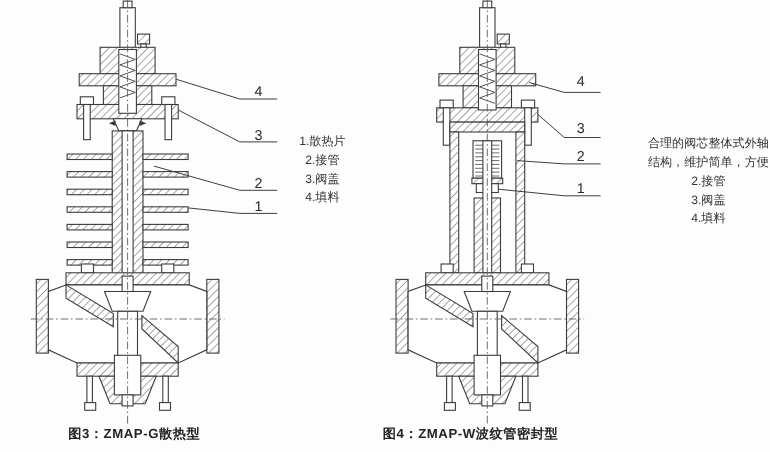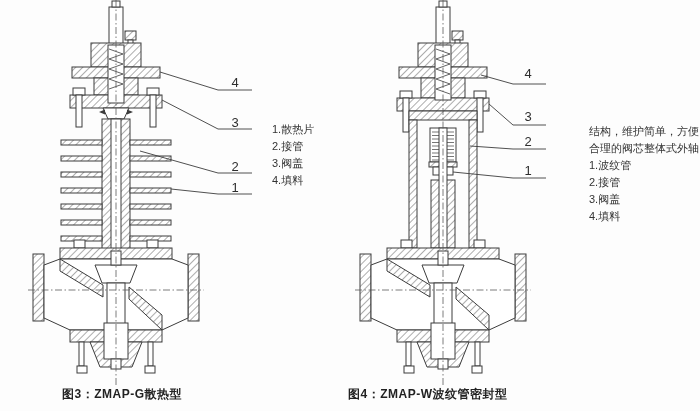--- a/index.html
+++ b/index.html
@@ -1,21 +1,21 @@
 <!DOCTYPE html>
 <html><head>
 <meta charset="utf-8">
 <style>
   html,body{margin:0;padding:0;background:#ffffff;}
   .stage{
     position:relative;width:700px;height:411px;background:#fdfdfd;overflow:hidden;
     font-family:"Liberation Sans",sans-serif;color:#2e2e2e;
   }
   .stage svg{position:absolute;left:0;top:0;}
-  .label-block{position:absolute;font-size:11px;line-height:17px;color:#333;white-space:nowrap;}
+  .label-block{position:absolute;font-size:11px;line-height:17px;color:#333;white-space:nowrap;text-align:center;}
   .callout{position:absolute;width:22px;text-align:center;font-size:13px;color:#2e2e2e;}
   .caption{position:absolute;font-size:12px;font-weight:600;color:#222;white-space:nowrap;letter-spacing:0.5px;}
   .watermark{position:absolute;font-family:"Liberation Serif",serif;font-size:19px;color:#8a9c91;white-space:nowrap;margin-top:29px;}
 </style>
 </head>
 <body>
 
 <div class="stage">
 
   <svg width="700" height="411" viewBox="0 0 700 411">
@@ -163,23 +163,22 @@
   <span class="callout" style="left:517px;top:163px">1</span>
 
   <div class="label-block" style="left:272px;top:121px">
     <div>1.散热片</div>
     <div>2.接管</div>
     <div>3.阀盖</div>
     <div>4.填料</div>
   </div>
 
   <div class="label-block" style="left:589px;top:123px">
+    <div>合理的阀芯整体式外轴</div>
     <div>结构，维护简单，方便</div>
-    <div>合理的阀芯整体式外轴</div>
-    <div>1.波纹管</div>
     <div>2.接管</div>
     <div>3.阀盖</div>
     <div>4.填料</div>
   </div>
 
   <div class="caption" style="left:62px;top:386px">图3：ZMAP-G散热型</div>
   <div class="caption" style="left:348px;top:386px">图4：ZMAP-W波纹管密封型</div>
 
   <div class="watermark" style="left:486px;top:380px">www.shanghaifamen.com</div>
 

